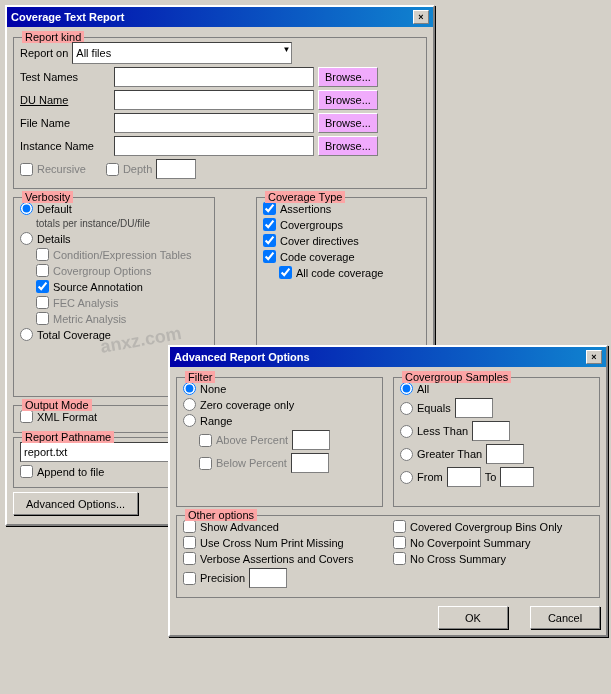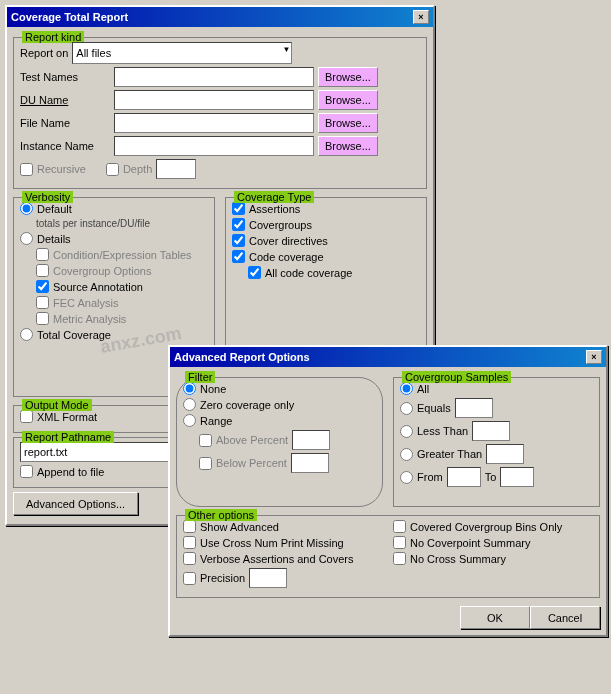--- a/index.html
+++ b/index.html
@@ -65,21 +65,21 @@
       border-top: 1px solid #808080;
       margin: 4px 0;
       padding: 4px 6px 6px 6px;
       position: relative;
     }
 
     .group-box-legend {
       position: absolute;
       top: -7px;
       left: 8px;
-      background: #84cc16;
+      background: #fca5a5;
       padding: 0 3px;
       font-size: 11px;
     }
 
     
     .form-row {
       display: flex;
       align-items: center;
       margin-bottom: 3px;
       gap: 4px;
@@ -148,21 +148,21 @@
       border-bottom-color: #808080;
       font-size: 11px;
       padding: 0 6px;
       cursor: pointer;
       white-space: nowrap;
     }
 
     .ok-cancel-row {
       display: flex;
       justify-content: flex-end;
-      gap: 0;
+      gap: 22px;
       margin-top: 8px;
     }
 
     .btn {
       height: 23px;
       min-width: 70px;
       background: #d4d0c8;
       border: 1px solid #fff;
       border-right-color: #808080;
       border-bottom-color: #808080;
@@ -221,21 +221,21 @@
       z-index: 5;
       transform: rotate(-10deg);
       white-space: nowrap;
     }
   </style>
 </head>
 <body>
 
 <div class="window" id="main-window">
   <div class="title-bar">
-    <span>Coverage Total Report</span>
+    <span>Coverage Text Report</span>
     <div class="title-bar-buttons">
       <div class="title-bar-btn">×</div>
     </div>
   </div>
   <div class="window-content">
 
     <div class="group-box">
       <span class="group-box-legend">Report kind</span>
       <div class="form-row">
         <label>Report on</label>
@@ -311,21 +311,21 @@
             <label class="disabled-text">Metric Analysis</label>
           </div>
           <div class="form-row">
             <input type="radio" name="verbosity" style="">
             <label>Total Coverage</label>
           </div>
         </div>
       </div>
 
       <div class="col-half">
-        <div class="group-box" style="height:200px;">
+        <div class="group-box" style="height:200px;margin-left:31px;">
           <span class="group-box-legend">Coverage Type</span>
           <div class="form-row">
             <input type="checkbox" checked="" style="">
             <label>Assertions</label>
           </div>
           <div class="form-row">
             <input type="checkbox" checked="" style="">
             <label>Covergroups</label>
           </div>
           <div class="form-row">
@@ -375,21 +375,21 @@
     <span>Advanced Report Options</span>
     <div class="title-bar-buttons">
       <div class="title-bar-btn">×</div>
     </div>
   </div>
   <div class="window-content">
 
     <div class="col-2">
 
       <div class="col-half">
-        <div class="group-box" style="min-height:130px;border-radius:24px;">
+        <div class="group-box" style="min-height:130px;">
           <span class="group-box-legend">Filter</span>
           <div class="form-row">
             <input type="radio" name="filter" checked="" style="">
             <label>None</label>
           </div>
           <div class="form-row">
             <input type="radio" name="filter" style="">
             <label>Zero coverage only</label>
           </div>
           <div class="form-row">

